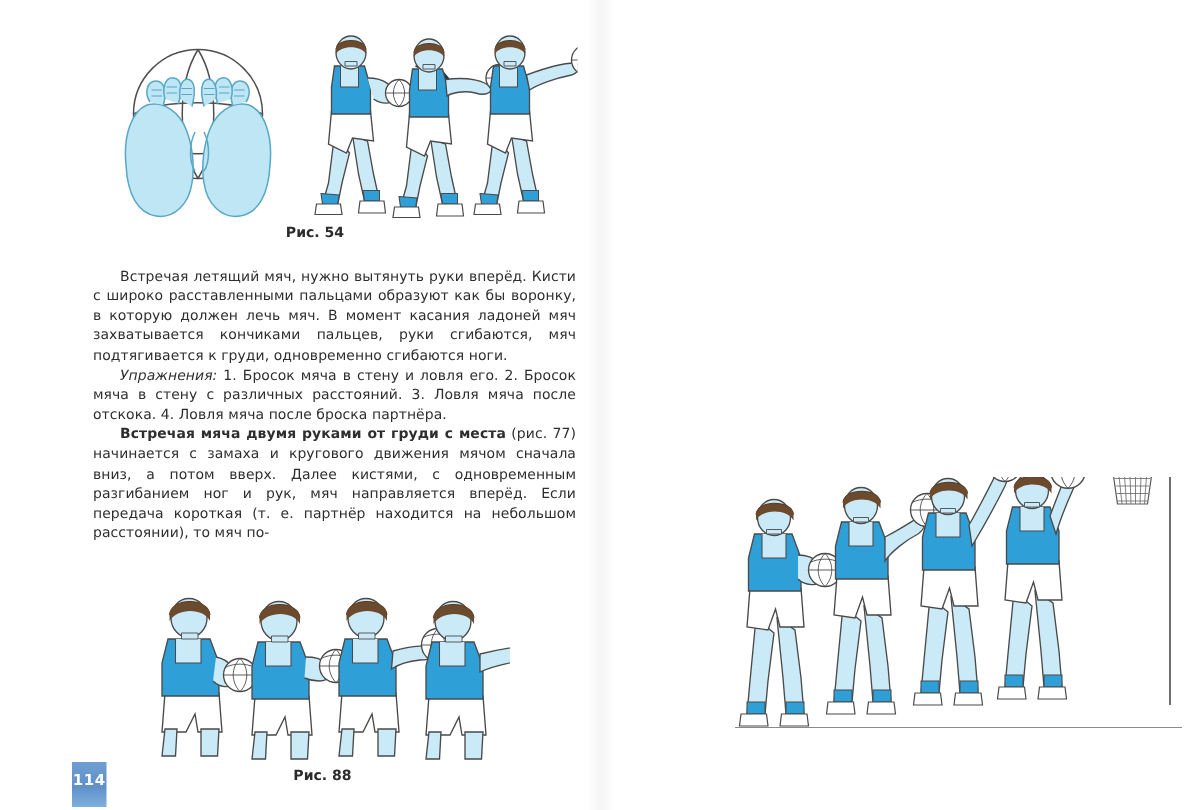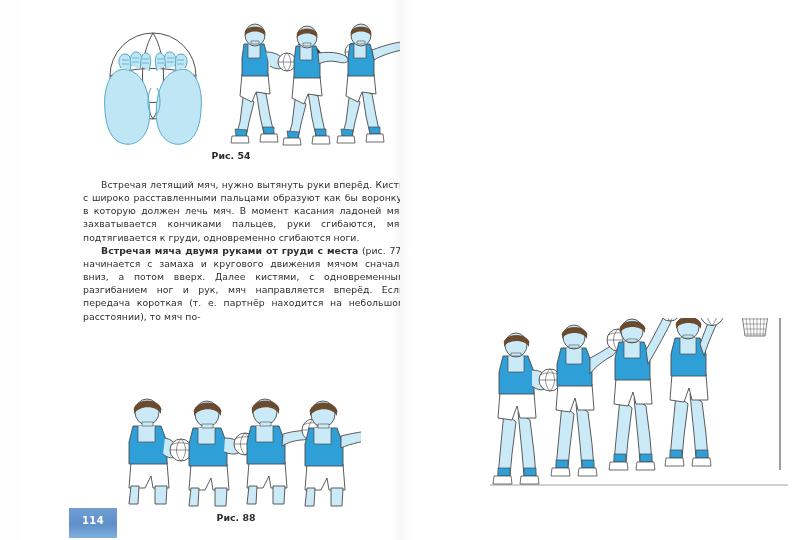--- a/index.html
+++ b/index.html
@@ -19,21 +19,21 @@
     width: 800px;
     height: 540px;
     background: #fefefe;
   }
   .page {
     position: absolute;
     top: 0;
     height: 540px;
     background: #ffffff;
   }
-  .page-left  { left: 0;   width: 400px; margin-left: 21px; }
+  .page-left  { left: 0;   width: 400px; }
   .page-right { left: 400px; width: 400px; }
 
   .gutter-shade {
     position: absolute;
     left: 392px;
     top: 0;
     width: 18px;
     height: 540px;
     background: linear-gradient(to right, rgba(0,0,0,0.00) 0%, rgba(0,0,0,0.035) 45%, rgba(0,0,0,0.035) 55%, rgba(0,0,0,0.00) 100%);
     pointer-events: none;
@@ -62,21 +62,21 @@
     font-weight: bold;
     color: #2b2b2b;
     text-align: center;
   }
   .cap-54 { left: 155px; top: 150px; width: 110px; }
   .cap-55 { left: 160px; top: 512px; width: 110px; }
 
   
   .folio {
     position: absolute;
-    width: 48px;
+    width: 23px;
     height: 30px;
     background: linear-gradient(to bottom, #6f9ed1 0%, #5f90c8 55%, #7fb0dd 100%);
     color: #ffffff;
     font-size: 10px;
     font-weight: bold;
     text-align: center;
     line-height: 26px;
     letter-spacing: 0.4px;
   }
   .folio-left  { left: 48px;  top: 508px; }
@@ -193,20 +193,23 @@
           </g>
         </g>
       </svg>
     </div>
 
     <div class="caption cap-54">Рис. 54</div>
 
     <div class="col col-left">
       <p class="ind">Встречая летящий мяч, нужно вытянуть руки вперёд. Кисти с широко расставленными пальцами образуют как бы воронку, в которую должен лечь мяч. В момент касания ладоней мяч захватывается кончиками пальцев, руки сгибаются, мяч подтягивается к груди, одновременно сгибаются ноги.</p>
       <p class="ind">
+        <span class="ital">Упражнения:</span><span> 1. Бросок мяча в стену и ловля его. 2. Бросок мяча в стену с различных расстояний. 3. Ловля мяча после отскока. 4. Ловля мяча после броска партнёра.</span>
+      </p>
+      <p class="ind">
         <span class="bold">Встречая мяча двумя руками от груди с места</span><span> (рис. 77) начинается с замаха и кругового движения мячом сначала вниз, а потом вверх. Далее кистями, с одновременным разгибанием ног и рук, мяч направляется вперёд. Если передача короткая (т. е. партнёр находится на небольшом расстоянии), то мяч по-</span>
       </p>
     </div>
 
     <div class="fig" style="left:100px; top:396px;">
       <svg width="240" height="112" viewBox="0 0 240 112" aria-hidden="true">
         <defs>
           <g id="pl55">
 
             <path d="M8 66 L44 66 L46 92 L30 92 L28 80 L22 92 L6 92 Z" fill="#ffffff" stroke="#4a4a4a" stroke-width="0.9"></path>

